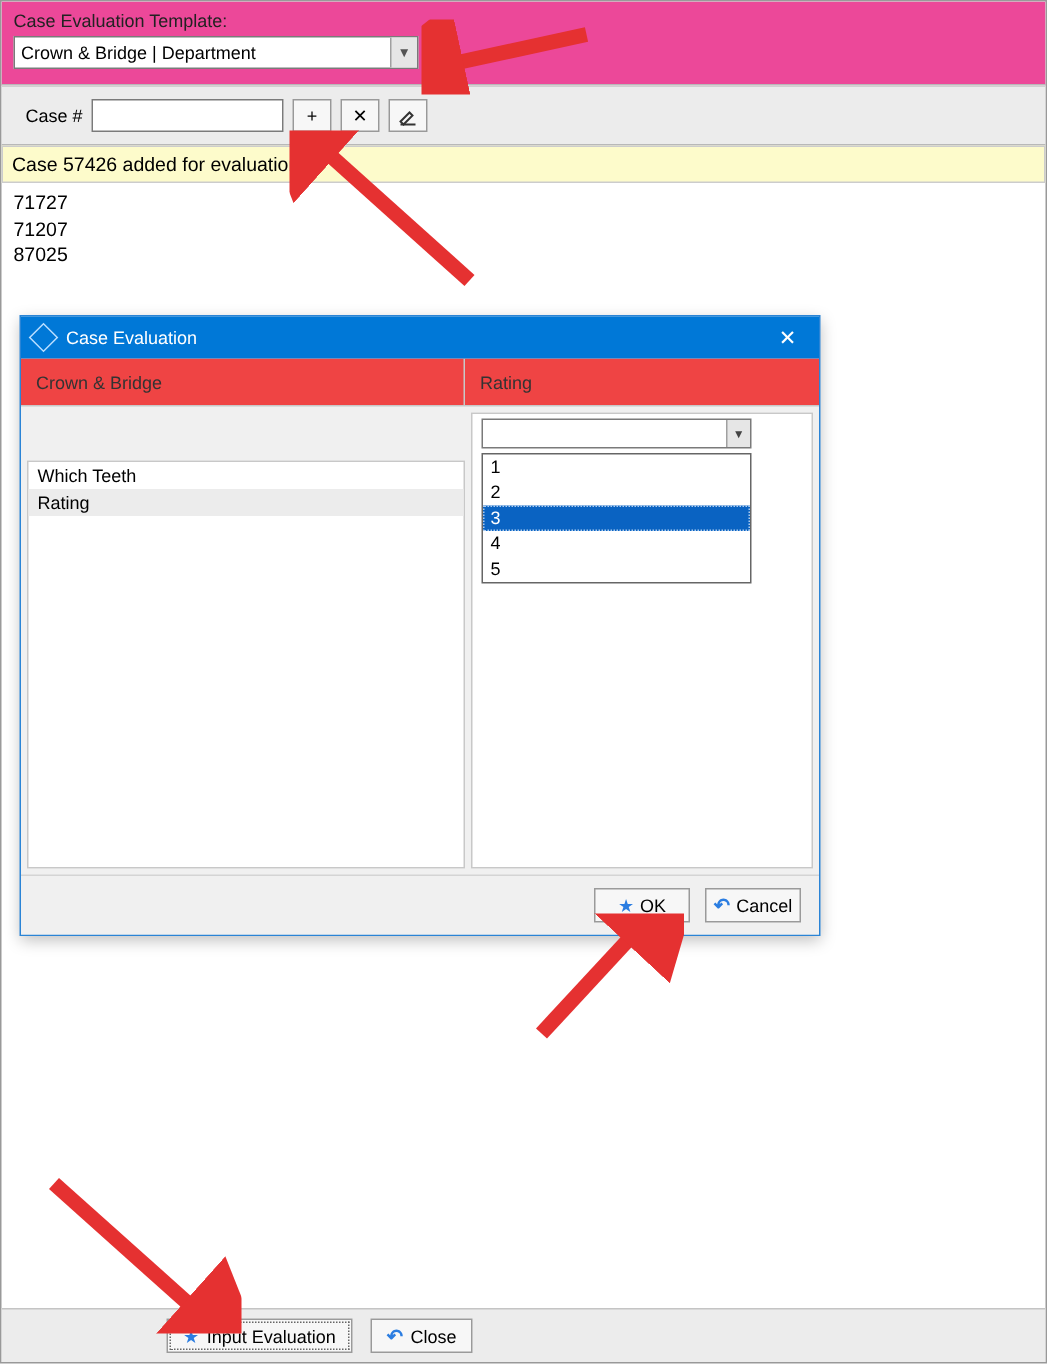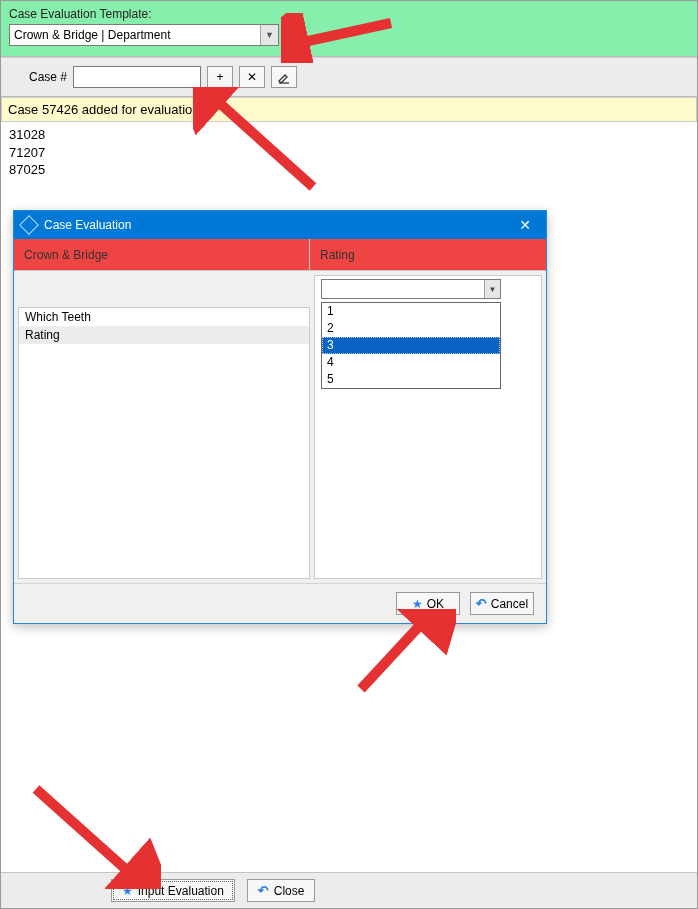--- a/index.html
+++ b/index.html
@@ -8,21 +8,21 @@
     font-family: "Segoe UI", Tahoma, sans-serif;
     font-size: 12px;
     background: #fff;
     width: 698px;
     height: 909px;
     position: relative;
     overflow: hidden;
     border: 1px solid #999;
   }
   .top-section {
-    background: #86efac;
+    background: #ec4899;
     border-bottom: 1px solid #b8b8b8;
     padding: 6px 8px 10px 8px;
   }
   .template-label {
     font-size: 12px;
     color: #222;
     margin-bottom: 3px;
   }
   .template-select {
     width: 270px;
@@ -48,21 +48,21 @@
   .case-row {
     background: #ECECEC;
     border-top: 1px solid #d0d0d0;
     border-bottom: 1px solid #b8b8b8;
     padding: 8px 8px;
     display: flex;
     align-items: center;
     gap: 6px;
   }
   .case-row .lbl {
-    margin-left: 20px;
+    margin-left: 8px;
   }
   .case-input {
     width: 128px;
     height: 22px;
     border: 1px solid #7a7a7a;
     background: #fff;
     padding: 2px 4px;
     font-size: 12px;
   }
   .sm-btn {
@@ -272,21 +272,21 @@
     <svg width="14" height="14" viewBox="0 0 14 14">
       <path d="M2 11 L8 5 L10 7 L4 13 Z" fill="none" stroke="#333" stroke-width="1.3"></path>
       <path d="M2 13 L12 13" stroke="#333" stroke-width="1.3"></path>
     </svg>
   </span>
 </div>
 
 <div class="highlight-bar">Case 57426 added for evaluation</div>
 
 <div class="case-list">
-  <div>31028</div>
+  <div>71727</div>
   <div>71207</div>
   <div>87025</div>
 </div>
 
 <div class="dialog">
   <div class="dialog-title">
     <span class="title-icon"></span>
     <span>Case Evaluation</span>
     <span class="close-x">✕</span>
   </div>

